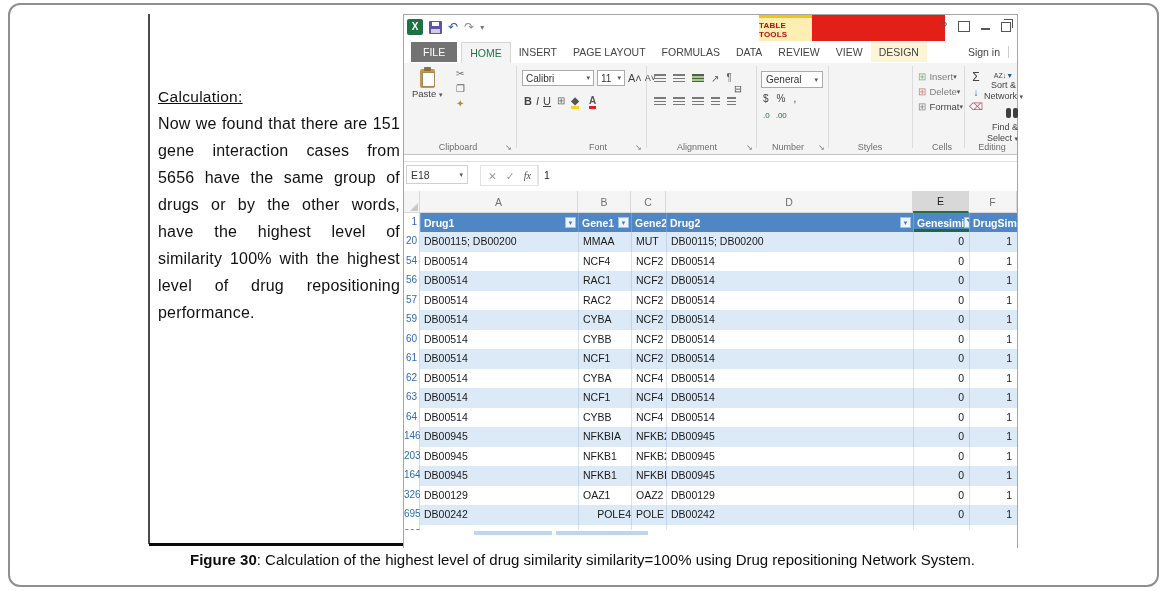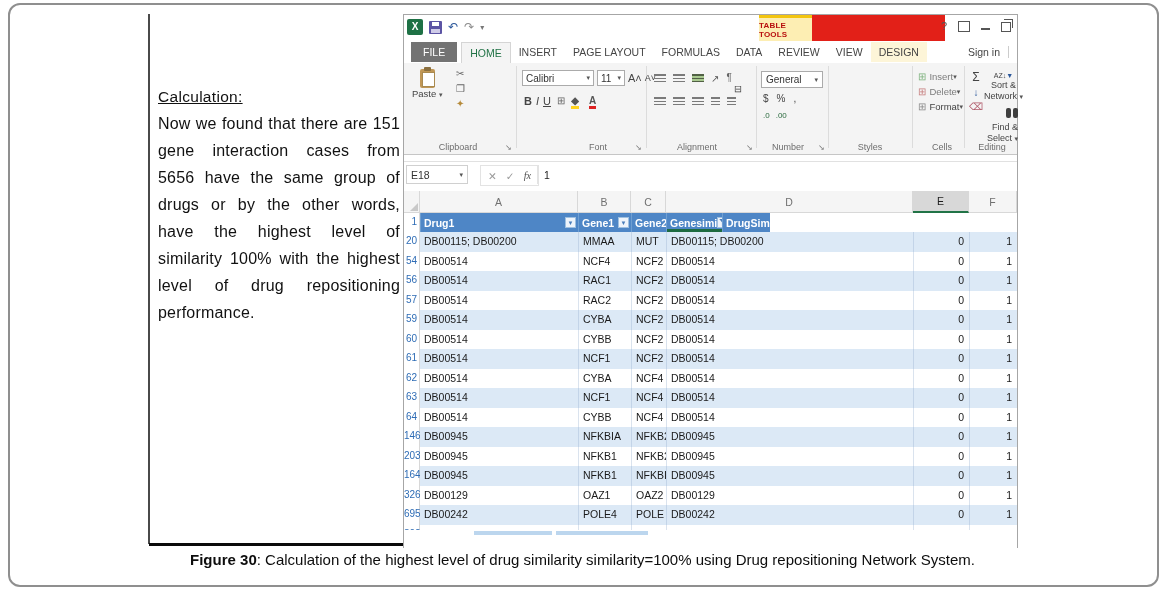--- a/index.html
+++ b/index.html
@@ -309,20 +309,26 @@
           </div>
           <div class="hcell" data-interactable="false" style="width: 53px;">
             <span data-interactable="false">Gene1</span>
             <span class="fbox" data-interactable="true">
               <span class="tri">▼</span>
             </span>
           </div>
           <div class="hcell" data-interactable="false" style="width: 35px;">
             <span data-interactable="false">Gene2</span>
           </div>
+          <div class="hcell" data-interactable="false" style="width: 247px;">
+            <span data-interactable="false">Drug2</span>
+            <span class="fbox" data-interactable="true">
+              <span class="tri">▼</span>
+            </span>
+          </div>
           <div class="hcell sel" data-interactable="false" style="width: 56px;">
             <span data-interactable="false">Genesimi</span>
             <span class="fbox" data-interactable="true">
               <span class="funnelshape"></span>
             </span>
           </div>
           <div class="hcell" data-interactable="false" style="width: 48px;">
             <span data-interactable="false">DrugSimi</span>
           </div>
         </div>
@@ -478,21 +484,21 @@
               <div class="dc" data-interactable="true" style="width: 35px;">OAZ2</div>
               <div class="dc" data-interactable="true" style="width: 247px;">DB00129</div>
               <div class="dc num" data-interactable="true" style="width: 56px;">0</div>
               <div class="dc num" data-interactable="true" style="width: 48px;">1</div>
             </div>
           </div>
           <div class="drow band" data-interactable="false">
             <div class="rn" data-interactable="true">695</div>
             <div class="dcells" data-interactable="false">
               <div class="dc" data-interactable="true" style="width: 158px;">DB00242</div>
-              <div class="dc" data-interactable="true" style="width: 53px;">POLE4</div>
+              <div class="dc" data-interactable="true" style="width: 53px; text-align: right;">POLE4</div>
               <div class="dc" data-interactable="true" style="width: 35px;">POLE</div>
               <div class="dc" data-interactable="true" style="width: 247px;">DB00242</div>
               <div class="dc num" data-interactable="true" style="width: 56px;">0</div>
               <div class="dc num" data-interactable="true" style="width: 48px;">1</div>
             </div>
           </div>
           <div class="drow" data-interactable="false">
             <div class="rn" data-interactable="true">802</div>
             <div class="dcells" data-interactable="false">
               <div class="dc" data-interactable="true" style="width: 158px;">DB00945</div>

